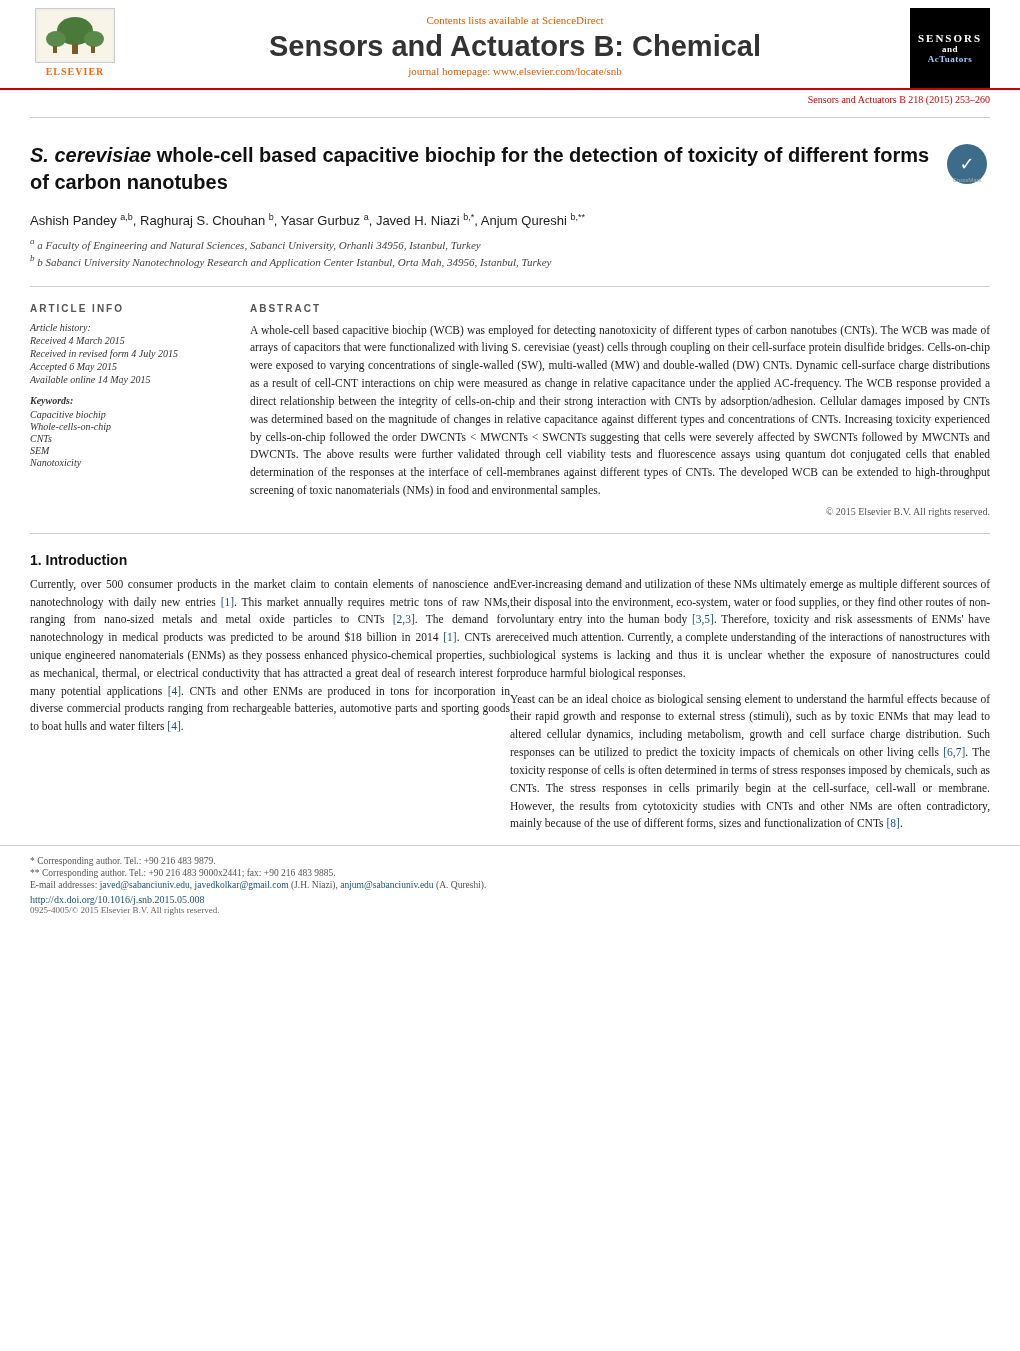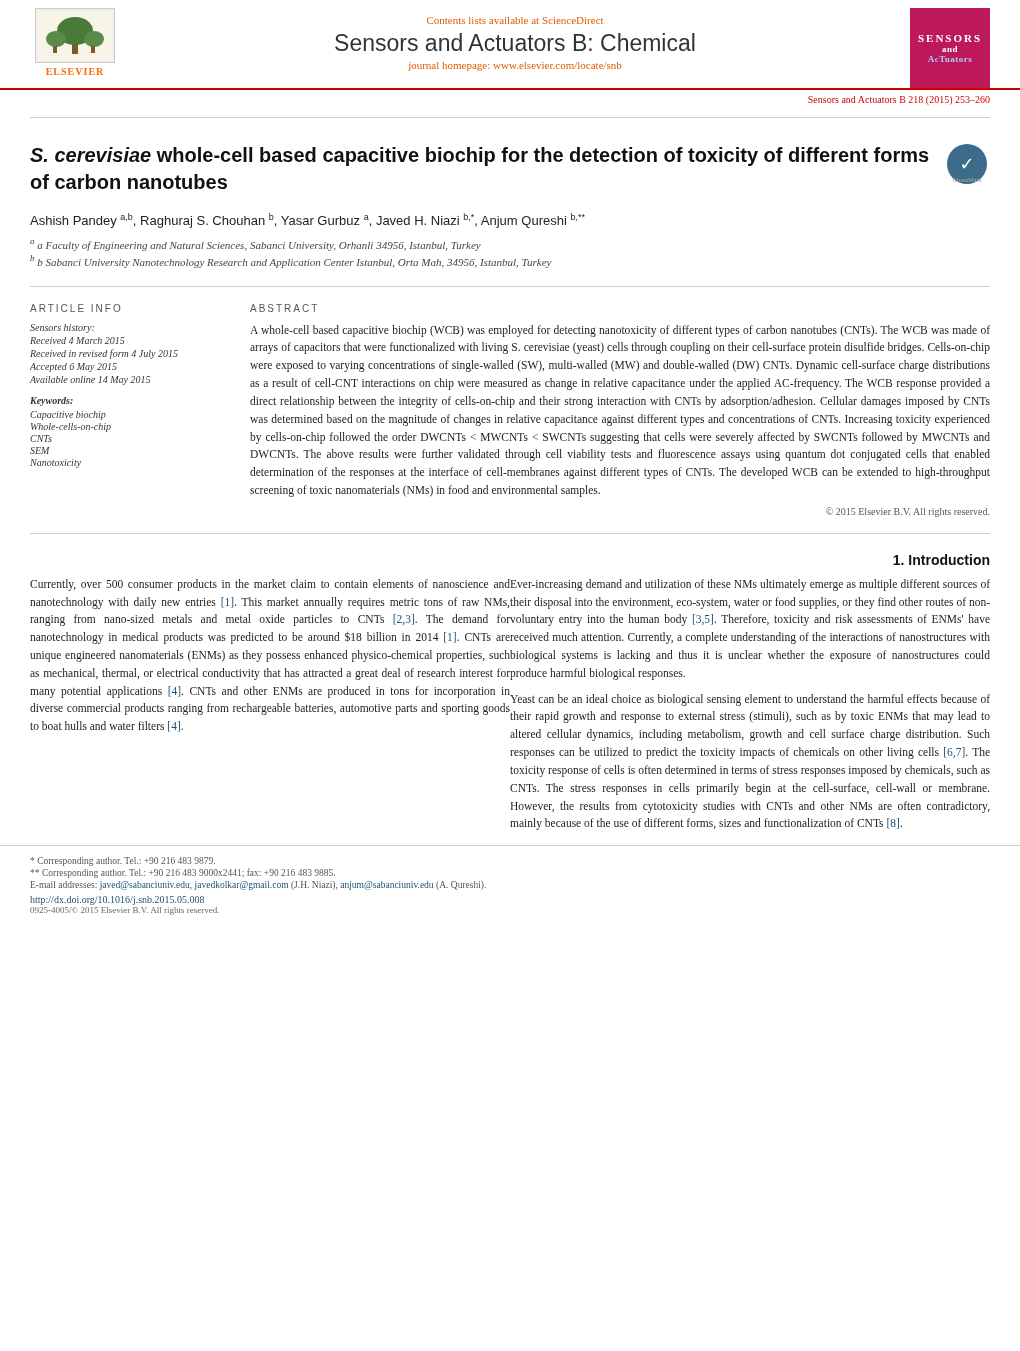--- a/index.html
+++ b/index.html
@@ -55,37 +55,37 @@
       padding: 6px 20px 8px 20px;
     }
     .sciencedirect-link {
       font-size: 11px;
       color: #777;
     }
     .sciencedirect-link span {
       color: #e05a00;
     }
     .journal-title-main {
-      font-size: 23px;
-      font-weight: normal;
+      font-size: 29px;
+      font-weight: bold;
       color: #333;
       margin: 4px 0 2px 0;
       font-family: Arial, sans-serif;
     }
     .journal-homepage {
       font-size: 11px;
       color: #777;
     }
     .journal-homepage span {
       color: #e05a00;
     }
     .sensors-logo {
       width: 80px;
       height: 80px;
-      background: #be185d;
+      background: #000000;
       display: flex;
       flex-direction: column;
       align-items: center;
       justify-content: center;
       color: white;
       font-size: 8px;
       font-weight: bold;
       text-align: center;
       letter-spacing: 0.5px;
       padding: 5px;
@@ -175,21 +175,21 @@
     .right-col {
       flex: 1;
     }
     .section-header {
       font-size: 10px;
       letter-spacing: 2px;
       color: #555;
       font-family: Arial, sans-serif;
       text-transform: uppercase;
       margin-bottom: 8px;
-      font-weight: normal;
+      font-weight: bold;
     }
     .article-history {
       font-size: 10px;
       font-style: italic;
       color: #333;
       margin-bottom: 10px;
     }
     .article-history p {
       margin-bottom: 2px;
     }
@@ -224,21 +224,20 @@
     
     .intro-section {
       padding: 10px 30px 4px 30px;
     }
     .section-title {
       font-size: 14px;
       font-weight: bold;
       color: #111;
       margin-bottom: 8px;
       font-family: Arial, sans-serif;
-      text-align: right;
     }
     .two-col-text {
       display: flex;
     }
     .text-col {
       flex: 1;
       font-size: 11.5px;
       color: #222;
       line-height: 1.55;
       text-align: justify;
@@ -354,21 +353,21 @@
     </div>
   </div>
 
   <hr class="section-divider">
 
   <div class="two-col">
 
     <div class="left-col">
       <div class="section-header">ARTICLE INFO</div>
       <div class="article-history">
-        <p>Sensors history:</p>
+        <p>Article history:</p>
         <p>Received 4 March 2015</p>
         <p>Received in revised form 4 July 2015</p>
         <p>Accepted 6 May 2015</p>
         <p>Available online 14 May 2015</p>
       </div>
       <div class="keywords-label">Keywords:</div>
       <div>
         <div class="keyword-item">Capacitive biochip</div>
         <div class="keyword-item">Whole-cells-on-chip</div>
         <div class="keyword-item">CNTs</div>

